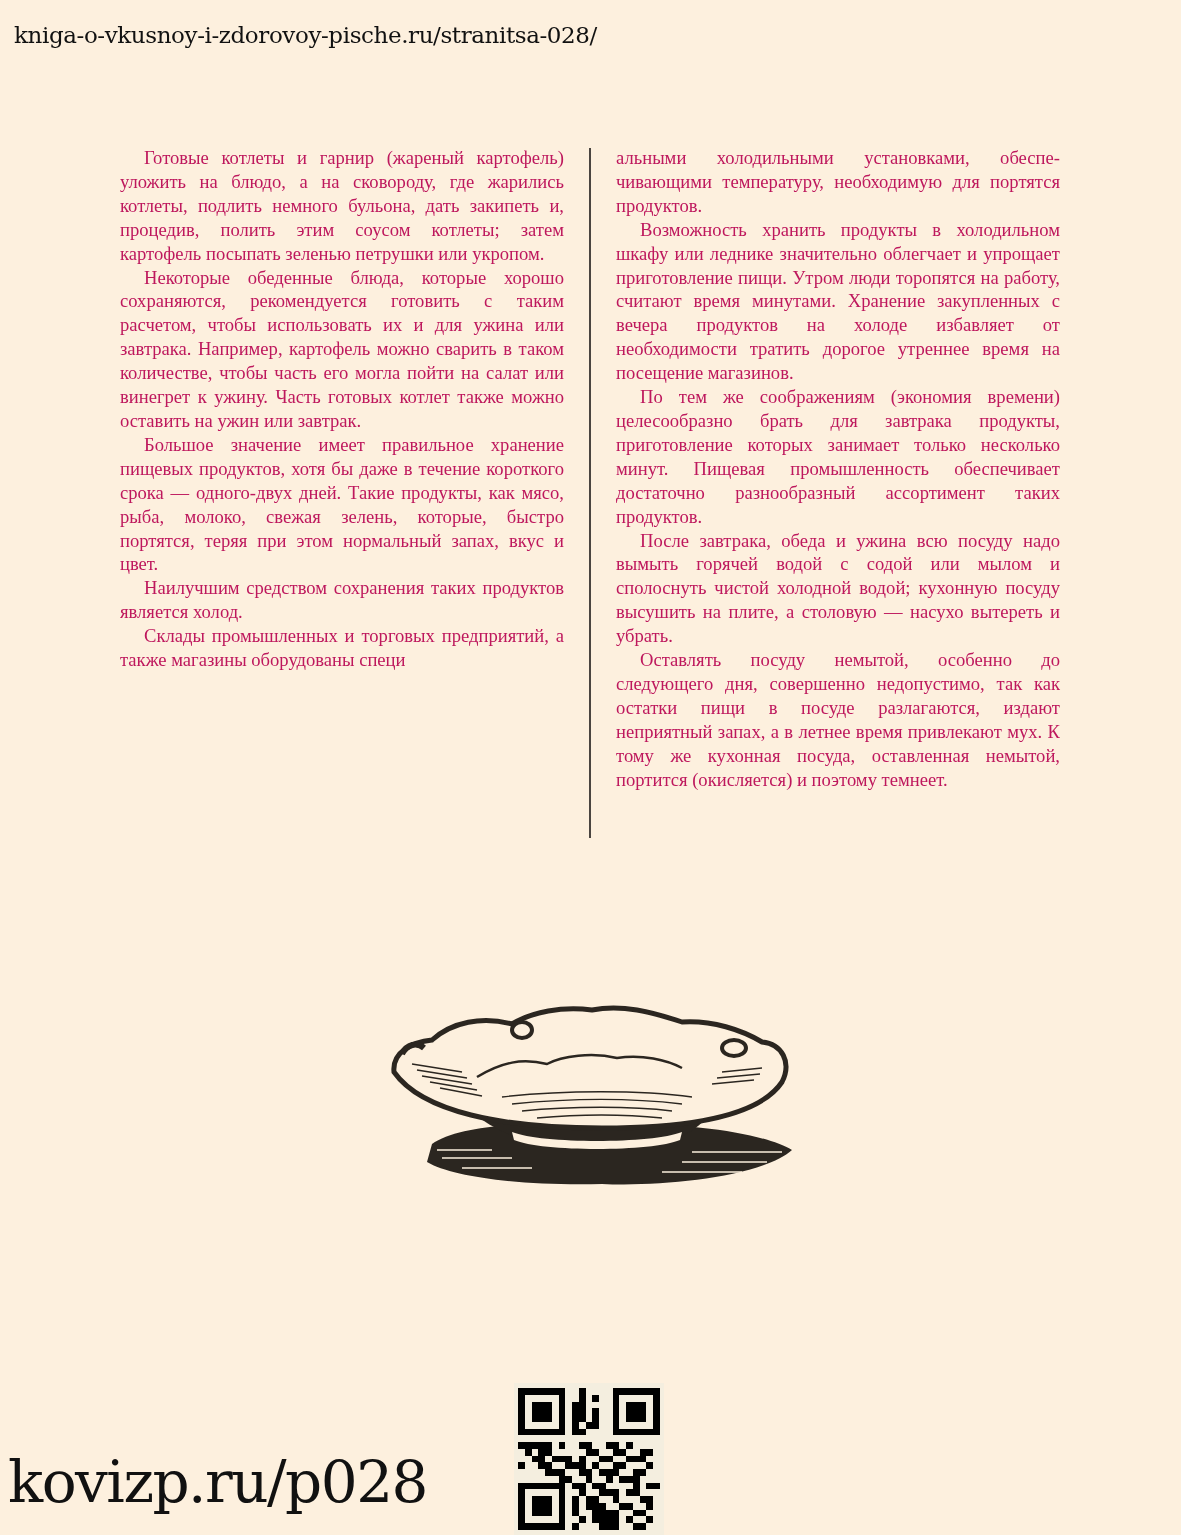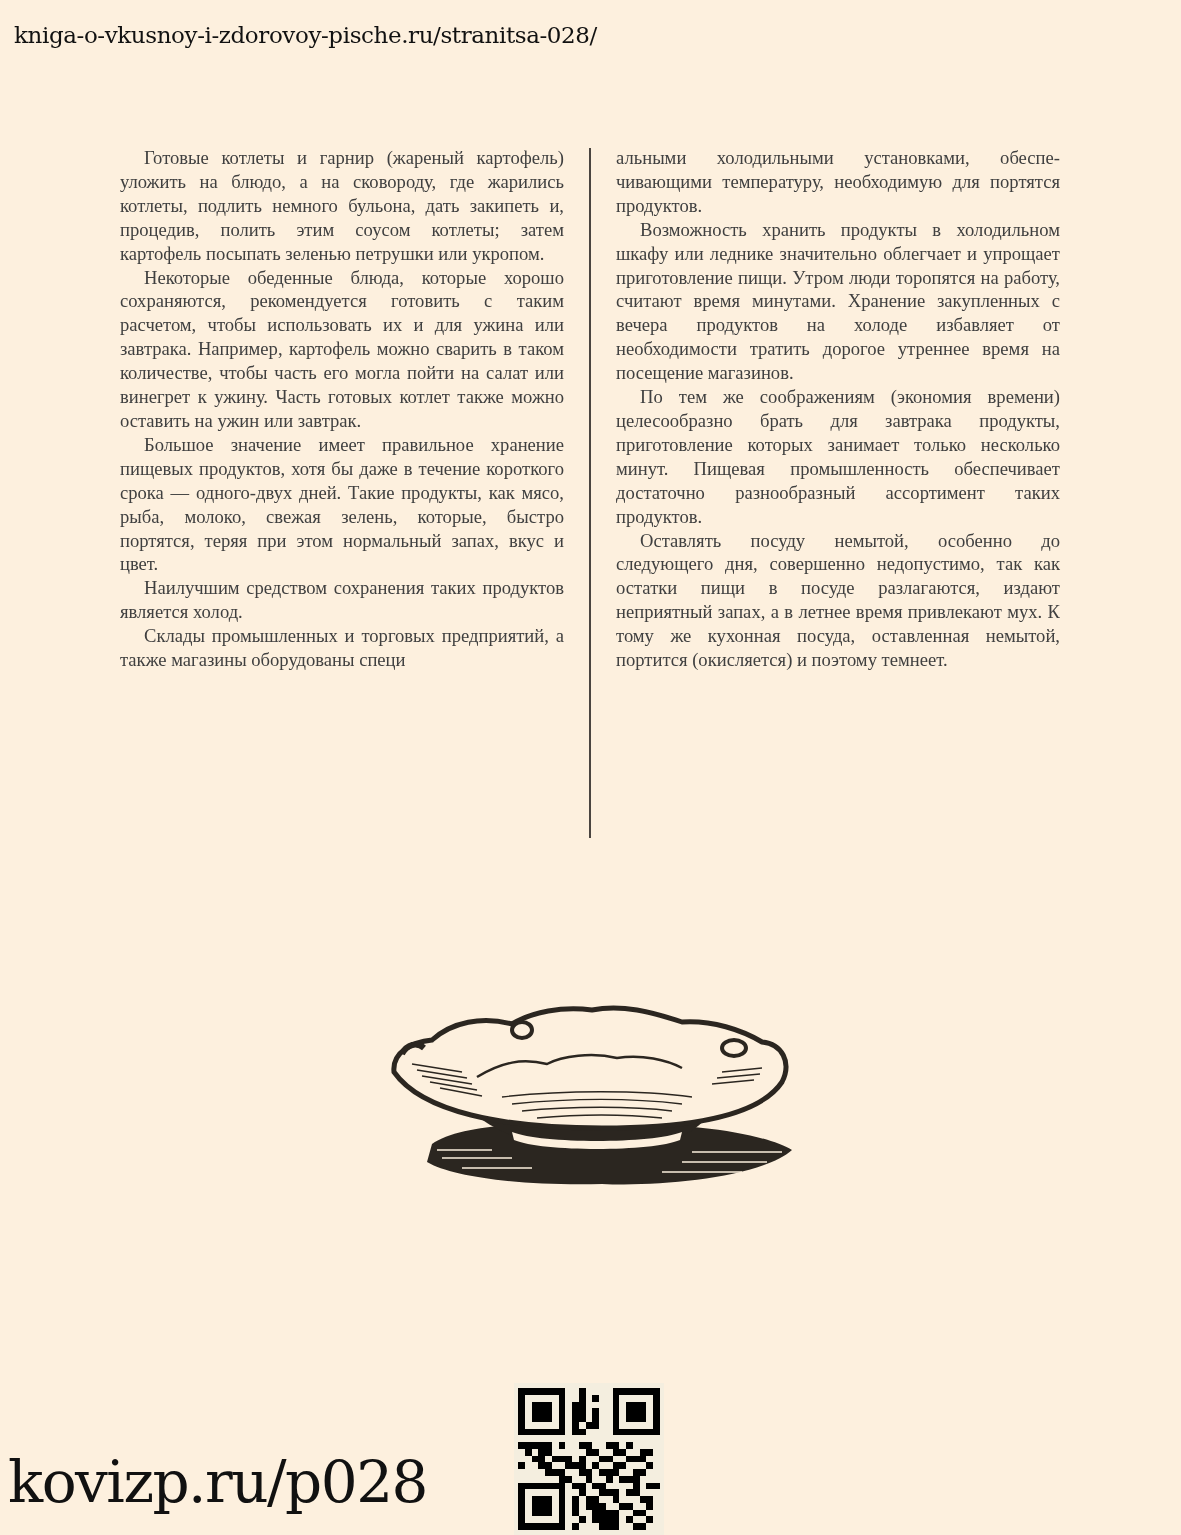--- a/index.html
+++ b/index.html
@@ -13,21 +13,21 @@
     font-family: "DejaVu Serif", serif; font-size: 23px; color: #111;
     letter-spacing: -0.4px;
   }
   .columns {
     position: absolute; left: 120px; top: 146px; width: 940px;
   }
   .col {
     position: absolute; top: 0; width: 444px;
     font-family: "Liberation Serif", serif;
     font-size: 18.6px; line-height: 23.9px;
-    color: #404040; text-align: justify; hyphens: manual;
+    color: #be185d; text-align: justify; hyphens: manual;
   }
   .col.left { left: 0; }
   .col.right { left: 496px; }
   .col p { margin: 0; text-indent: 24px; }
   .col p.cont { text-indent: 0; }
   .divider {
     position: absolute; left: 469px; top: 2px; width: 1.5px; height: 690px;
     background: #4a4540;
   }
   .illustration {
@@ -55,20 +55,21 @@
     <p>Некоторые обеденные блюда, которые хоро­шо сохраняются, рекомендуется готовить с та­ким расчетом, чтобы использовать их и для ужина или завтрака. Например, картофель можно сварить в таком количестве, чтобы часть его могла пойти на салат или винегрет к ужину. Часть готовых котлет также можно ос­тавить на ужин или завтрак.</p>
     <p>Большое значение имеет правильное хране­ние пищевых продуктов, хотя бы даже в тече­ние короткого срока — одного-двух дней. Такие продукты, как мясо, рыба, молоко, свежая зе­лень, которые, быстро портятся, теряя при этом нормальный запах, вкус и цвет.</p>
     <p>Наилучшим средством сохранения таких продуктов является холод.</p>
     <p>Склады промышленных и торговых предпри­ятий, а также магазины оборудованы специ­</p>
   </div>
   <div class="divider"></div>
   <div class="col right">
     <p class="cont">альными холодильными установками, обеспе­чивающими температуру, необходимую для портятся продуктов.</p>
     <p>Возможность хранить продукты в холодиль­ном шкафу или леднике значительно облегчает и упрощает приготовление пищи. Утром люди торопятся на работу, считают время минутами. Хранение закупленных с вечера продуктов на холоде избавляет от необходимости тратить дорогое утреннее время на посещение магази­нов.</p>
     <p>По тем же соображениям (экономия време­ни) целесообразно брать для завтрака продук­ты, приготовление которых занимает только несколько минут. Пищевая промышленность обеспечивает достаточно разнообразный ас­сортимент таких продуктов.</p>
+    <p>После завтрака, обеда и ужина всю посуду надо вымыть горячей водой с содой или мылом и сполоснуть чистой холодной водой; кухонную посуду высушить на плите, а столовую — насу­хо вытереть и убрать.</p>
     <p>Оставлять посуду немытой, особенно до следующего дня, совершенно недопустимо, так как остатки пищи в посуде разлагаются, изда­ют неприятный запах, а в летнее время прив­лекают мух. К тому же кухонная посуда, остав­ленная немытой, портится (окисляется) и поэ­тому темнеет.</p>
   </div>
 </div>
 
 <div class="illustration">
   <svg width="470" height="260" viewBox="0 0 470 260">
     <g fill="#2b2620" stroke="#2b2620">
 
       <path d="M70 172 C 100 150, 190 150, 240 152 C 320 150, 400 160, 430 178 C 400 205, 300 215, 240 212 C 160 214, 90 205, 65 190 Z" stroke="none"></path>
       <g stroke="#fdf0de" stroke-width="1.5" fill="none">

